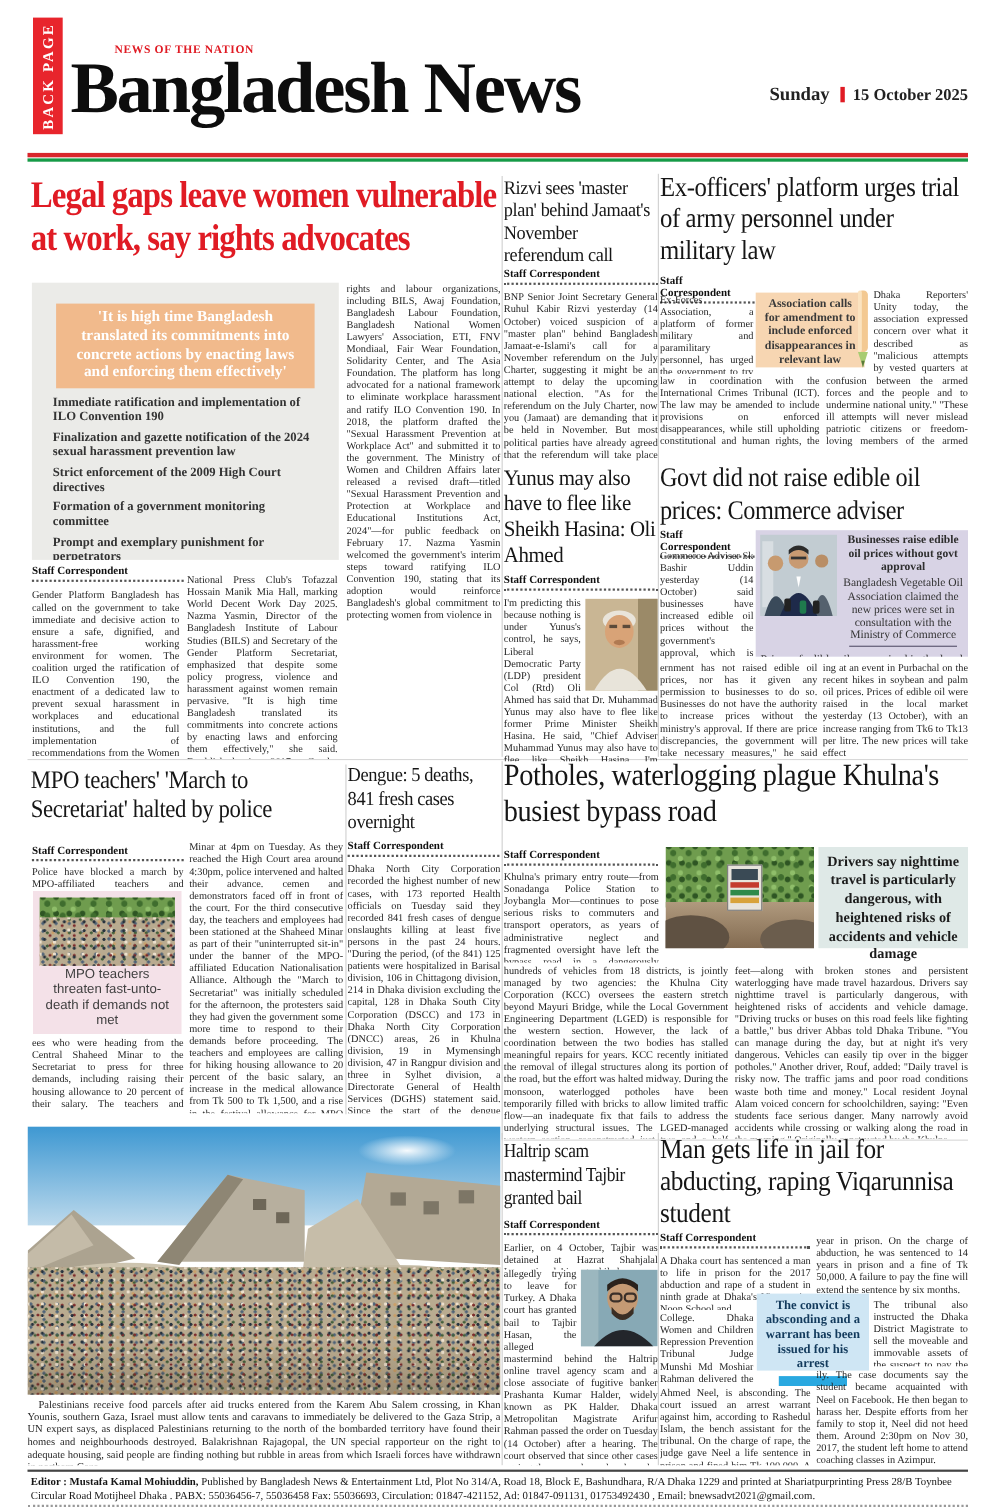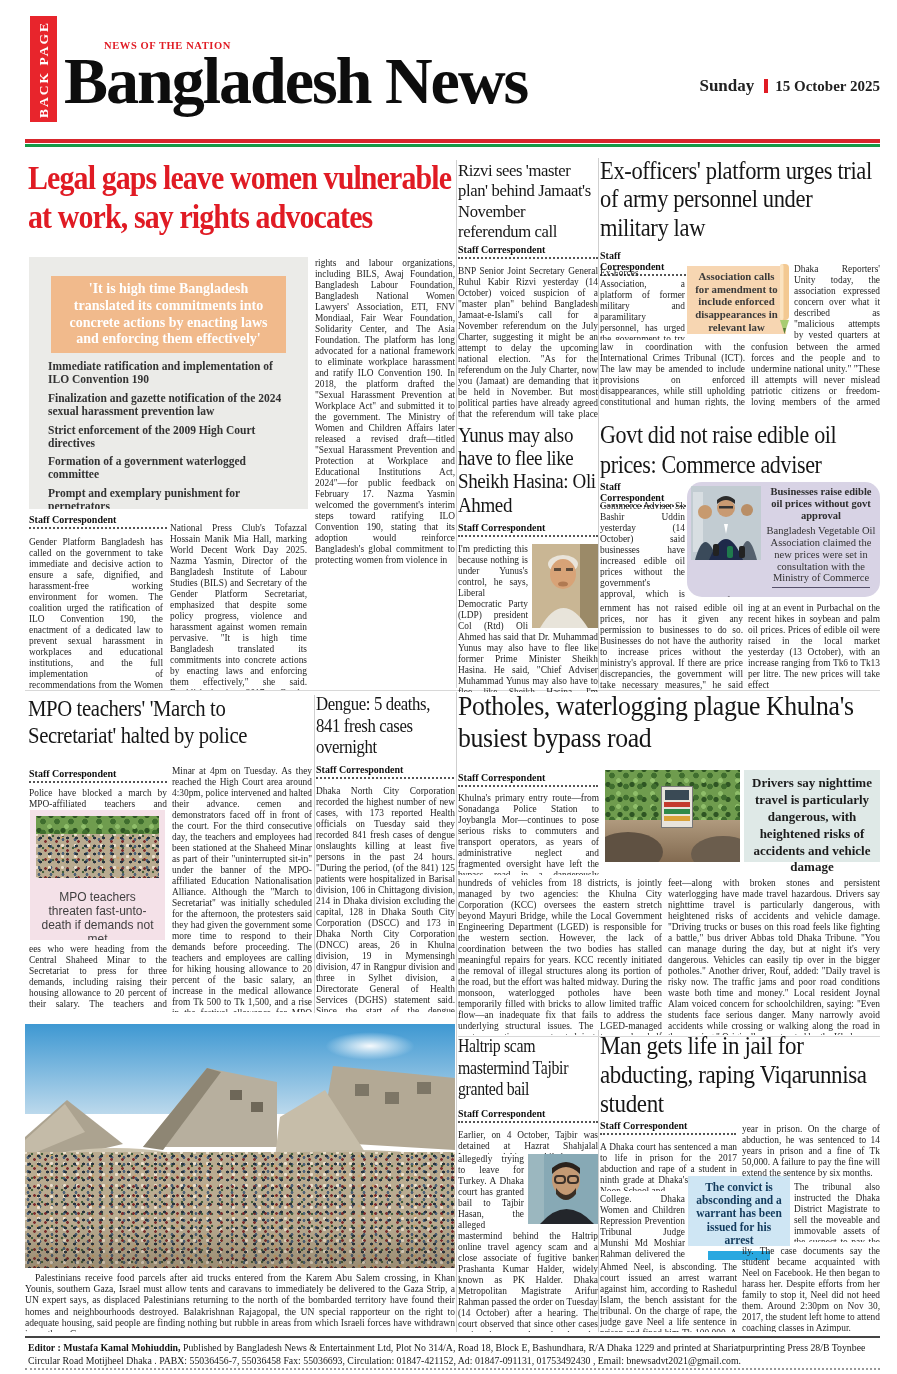--- a/index.html
+++ b/index.html
@@ -35,29 +35,29 @@
             font-size:11.5px; font-weight:bold; color:#333; line-height:1.12; }
   .pq { box-sizing:border-box; text-align:center; overflow:visible; }
   .pq-peach { background:#f7d6b2; color:#3a3a3a; font-weight:bold; font-size:10.8px;
               line-height:1.18; padding:4px 5px; }
   .pq-teal { background:#dfe9e7; color:#1b1b1b; font-weight:bold; font-size:13px;
              line-height:1.3; padding:5px 6px; }
   .pq-blue { background:#cfe6f4; color:#123a5c; font-weight:bold; font-size:11.5px;
              line-height:1.15; padding:5px 4px; }
   .bluebar { width:62px; height:9px; background:#29a8e0; margin:4px auto 0 auto; }
   .lavbox { background:#d8d3e5; box-sizing:border-box; padding:4px; overflow:hidden;
-            font-size:10.5px; color:#333;border-radius:15px; }
+            font-size:10.5px; color:#333; }
   .lavbox .lb-row { display:flex; gap:5px; }
   .lavbox .lb-col { flex:1; text-align:center; line-height:1.12; }
   .lavbox .lb-h { font-weight:bold; font-size:10.5px; margin-bottom:4px; color:#2e2e2e; }
   .lavbox .lb-div { border-top:1px solid #55506a; margin:3px 6px; }
   .lavbox .lb-note { text-align:center; font-size:10.8px; line-height:1.14; margin-top:3px; color:#2e2e2e; }
   .pinkbox { background:#f4e1e8; box-sizing:border-box; padding:6px; overflow:hidden; text-align:center; }
   .pinkbox .cap { font-family:"Liberation Sans", sans-serif; font-size:12px; color:#3f3f3f;
-                  line-height:1.18; margin-top:12px;text-align:center; }
+                  line-height:1.18; margin-top:0;text-align:center; }
 
   
   .ph { position:absolute; overflow:hidden; }
   .crowd { background-color:#b9ab90;
     background-image:
       radial-gradient(circle, #26323e 1.2px, transparent 1.7px),
       radial-gradient(circle, #7d2e2e 1.1px, transparent 1.6px),
       radial-gradient(circle, #ece0cd 1.3px, transparent 1.8px),
       radial-gradient(circle, #44603c 1.1px, transparent 1.6px),
       radial-gradient(circle, #4e6277 1.2px, transparent 1.7px),
@@ -102,21 +102,21 @@
   <div class="abs hrule" style="left:25px;top:690px;width:855px"></div>
   <div class="abs hrule" style="left:458px;top:1036px;width:422px"></div>
 
   <h2 class="abs hl hl-red" style="left:28px;top:158px;width:489px;font-size:34px;line-height:1.16;letter-spacing:-1px;transform:scaleX(0.88)">Legal gaps leave women vulnerable at work, say rights advocates</h2>
 
   <div class="abs greybox" style="left:29px;top:257px;width:279px;height:252px">
     <div class="orangequote">'It is high time Bangladesh translated its commitments into concrete actions by enacting laws and enforcing them effectively'</div>
     <div class="demand">Immediate ratification and implementation of ILO Convention 190</div>
     <div class="demand">Finalization and gazette notification of the 2024 sexual harassment prevention law</div>
     <div class="demand">Strict enforcement of the 2009 High Court directives</div>
-    <div class="demand">Formation of a government waterlogged committee</div>
+    <div class="demand">Formation of a government monitoring committee</div>
     <div class="demand">Prompt and exemplary punishment for perpetrators</div>
     <div class="demand">Implementation of reform commission recommendations</div>
     <div class="demand">Gender-responsive reforms in labour laws and policies</div>
 
   </div>
 
   <div class="abs byline" style="left:29px;top:514px;width:138px">Staff Correspondent</div>
   <div class="abs jtext" style="left:29px;top:537px;width:134px;height:153px">Gender Platform Bangladesh has called on the government to take immediate and decisive action to ensure a safe, dignified, and harassment-free working environment for women. The coalition urged the ratification of ILO Convention 190, the enactment of a dedicated law to prevent sexual harassment in workplaces and educational institutions, and the full implementation of recommendations from the Women Affairs Reform Commission and Labour Reform Commission. The appeal was made during a press conference held at the</div>
   <div class="abs jtext" style="left:170px;top:523px;width:137px;height:167px">National Press Club's Tofazzal Hossain Manik Mia Hall, marking World Decent Work Day 2025. Nazma Yasmin, Director of the Bangladesh Institute of Labour Studies (BILS) and Secretary of the Gender Platform Secretariat, emphasized that despite some policy progress, violence and harassment against women remain pervasive. "It is high time Bangladesh translated its commitments into concrete actions by enacting laws and enforcing them effectively," she said. Established in 2017, Gender Platform Bangladesh is a coalition of 14 national and international human</div>
   <div class="abs jtext" style="left:315px;top:258px;width:140px;height:430px">rights and labour organizations, including BILS, Awaj Foundation, Bangladesh Labour Foundation, Bangladesh National Women Lawyers' Association, ETI, FNV Mondiaal, Fair Wear Foundation, Solidarity Center, and The Asia Foundation. The platform has long advocated for a national framework to eliminate workplace harassment and ratify ILO Convention 190. In 2018, the platform drafted the "Sexual Harassment Prevention at Workplace Act" and submitted it to the government. The Ministry of Women and Children Affairs later released a revised draft—titled "Sexual Harassment Prevention and Protection at Workplace and Educational Institutions Act, 2024"—for public feedback on February 17. Nazma Yasmin welcomed the government's interim steps toward ratifying ILO Convention 190, stating that its adoption would reinforce Bangladesh's global commitment to protecting women from violence in</div>

